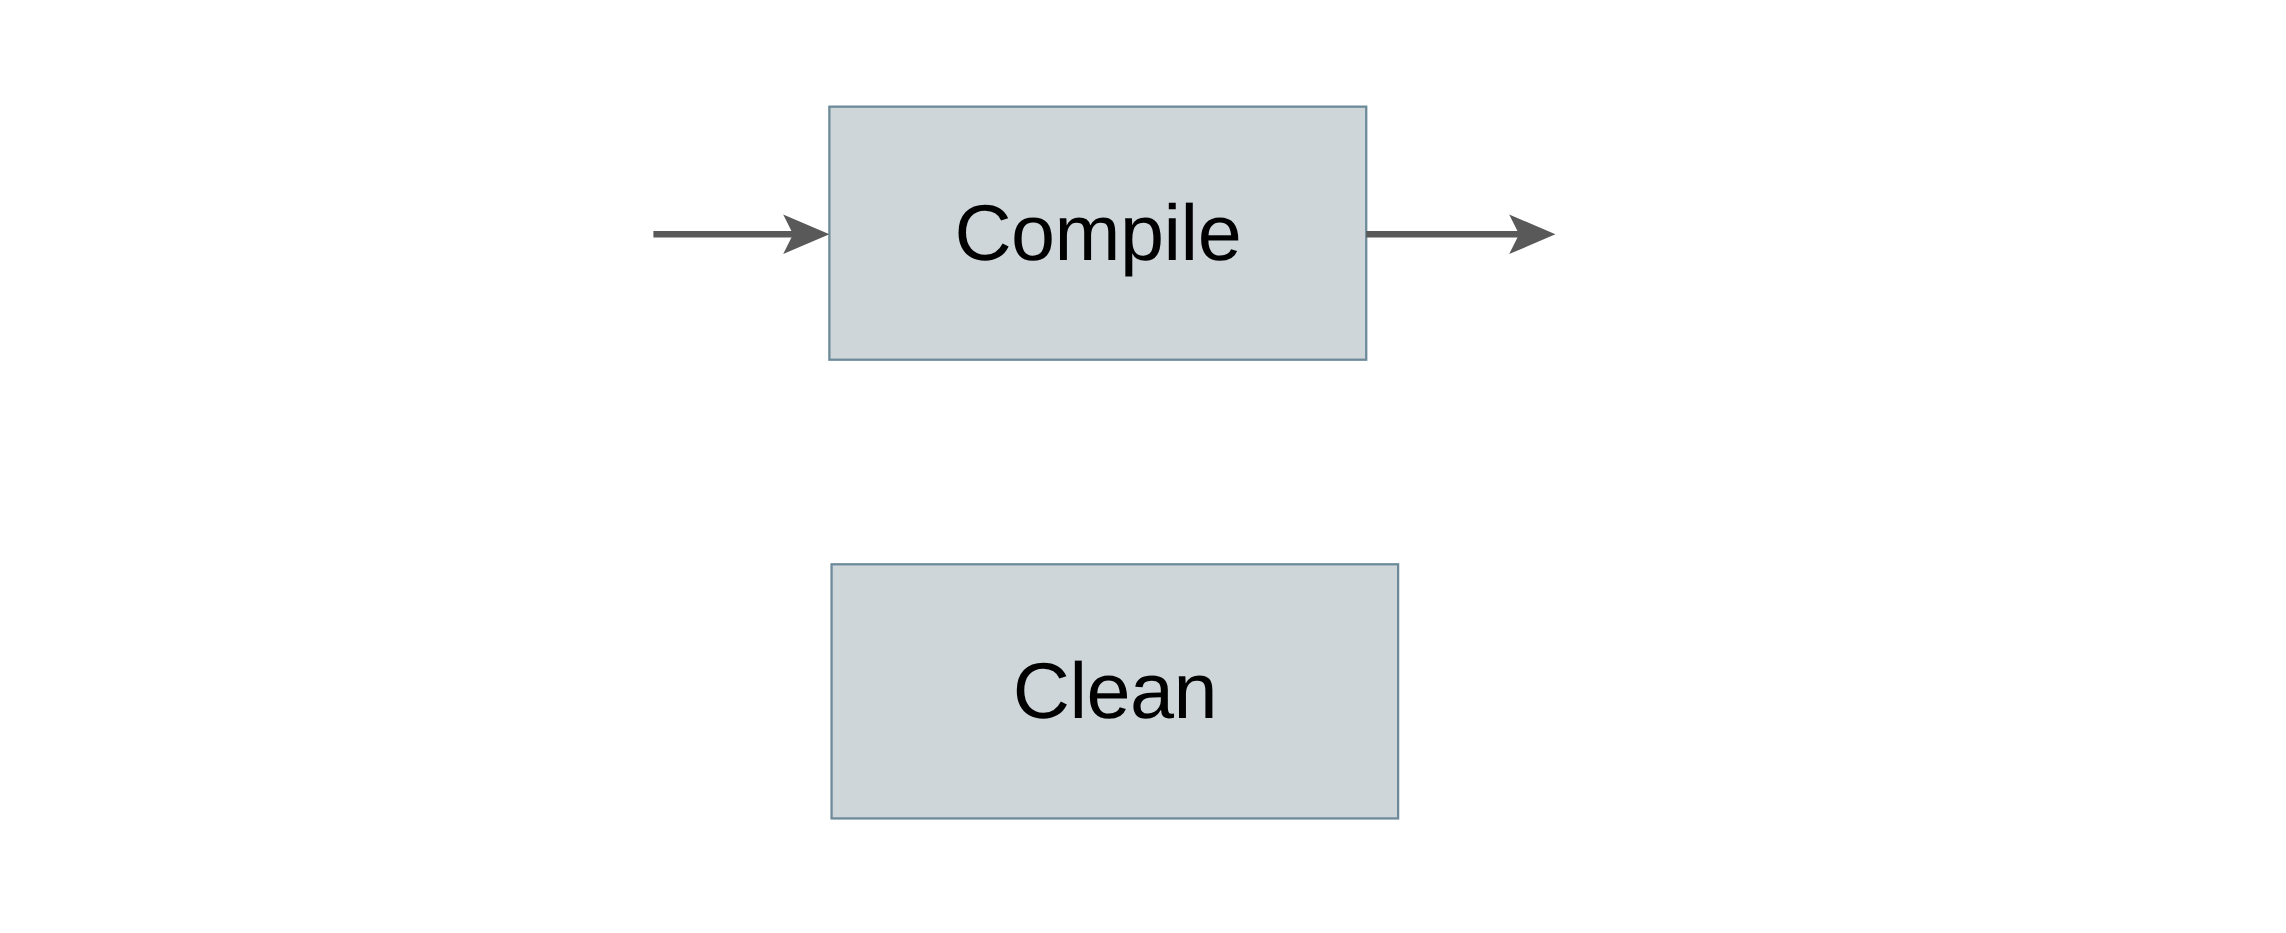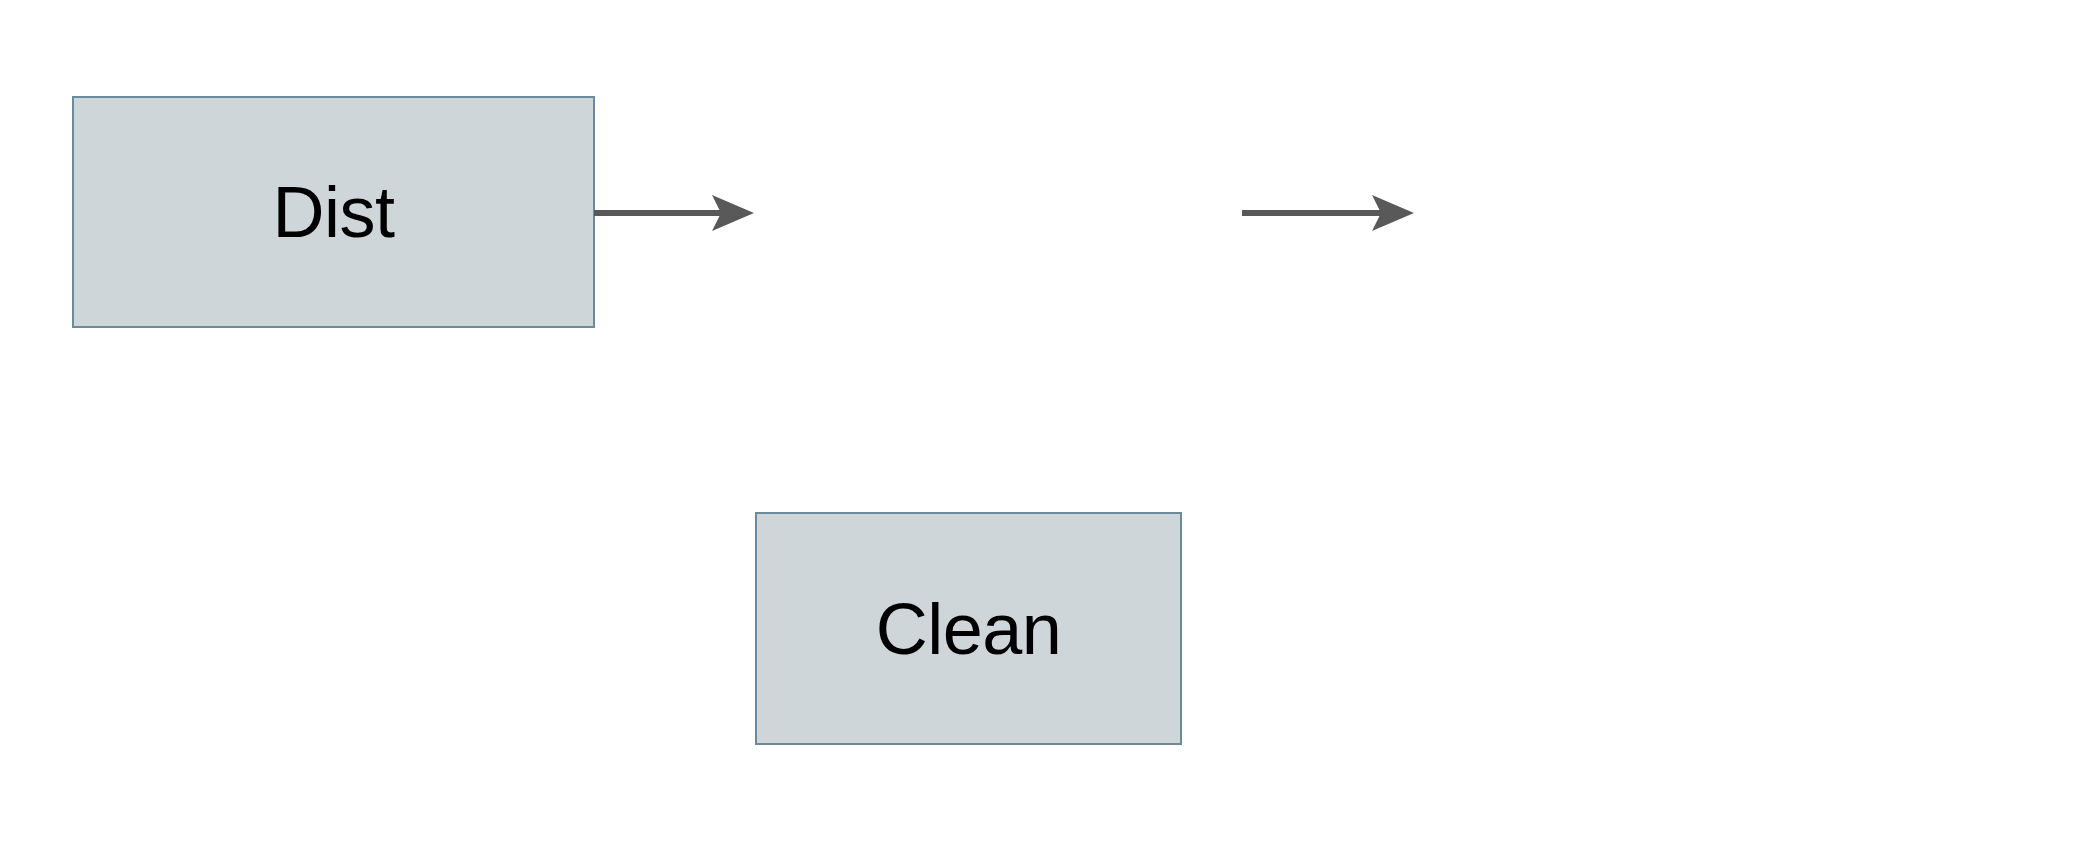--- a/index.html
+++ b/index.html
@@ -43,35 +43,35 @@
   }
   .edge svg {
     display: block;
     overflow: visible;
   }
 
   
   #node-dist    { left: 72px;   top: 96px;  width: 523px; height: 232px; }
   #node-compile { left: 753px;  top: 96px;  width: 490px; height: 232px; }
   #node-init    { left: 1413px; top: 96px;  width: 544px; height: 232px; }
-  #node-clean   { left: 755px;  top: 512px; width: 427px; height: 233px; }
+  #node-clean   { left: 755px;  top: 512px; width: 517px; height: 233px; }
 
   
   #edge-dist-compile { left: 594px;  top: 183px; width: 162px; height: 60px; }
   #edge-compile-init { left: 1242px; top: 183px; width: 174px; height: 60px; }
 </style>
 </head>
 <body>
 
 <div id="canvas">
 
-  <div class="node" id="node-dist">
-    <span class="node-label">Dist</span>
+
+  <div class="node" id="node-compile">
+    <span class="node-label">Compile</span>
   </div>
-
 
 
   <div class="node" id="node-clean">
     <span class="node-label">Clean</span>
   </div>
 
   <div class="edge" id="edge-dist-compile">
     <svg width="162" height="60" viewBox="0 0 162 60" xmlns="http://www.w3.org/2000/svg">
       <line x1="0" y1="30" x2="128" y2="30" stroke="#595959" stroke-width="6"></line>
       <path d="M 160 30 L 118 12 L 127 30 L 118 48 Z" fill="#595959"></path>

